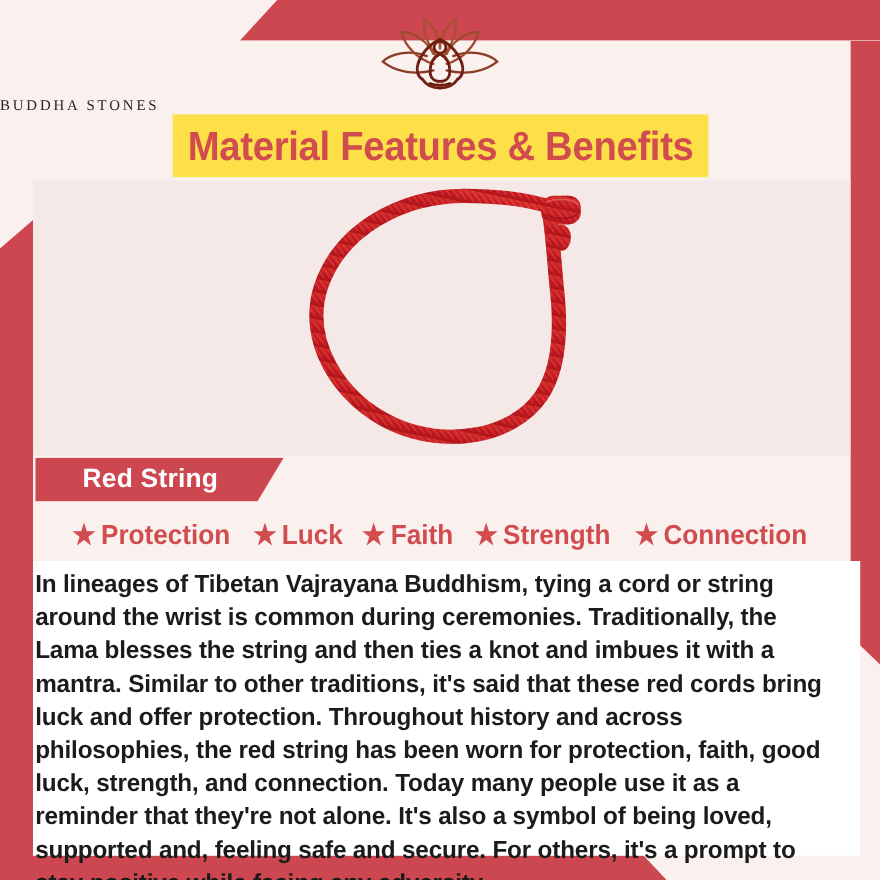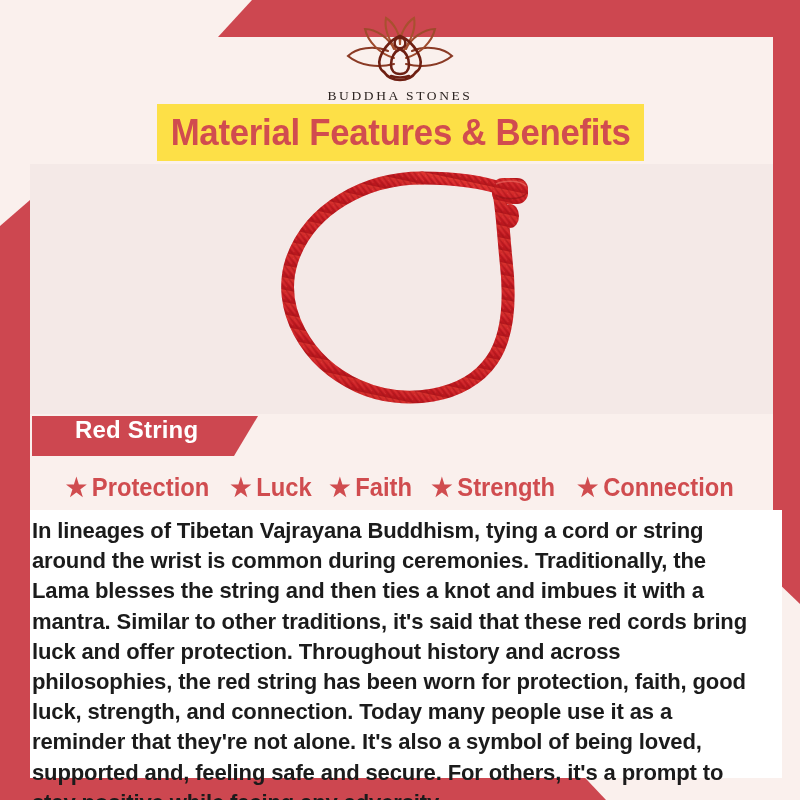--- a/index.html
+++ b/index.html
@@ -49,21 +49,20 @@
     height: 36px;
     clip-path: polygon(0 0, 572px 0, 606px 100%, 0 100%);
   }
 
   
   #logo-block {
     position: absolute;
     top: 14px;
     left: 0;
     width: 800px;
-    text-align: center;
   }
   #logo-mark {
     display: block;
     margin: 0 auto;
   }
   #logo-wordmark {
     display: block;
     margin-top: 2px;
     font-family: "Liberation Serif", serif;
     font-size: 13.5px;
@@ -110,21 +109,21 @@
   
   #label-banner {
     position: absolute;
     top: 416px;
     left: 32px;
     width: 226px;
     height: 40px;
     background: #cd4750;
     clip-path: polygon(0 0, 100% 0, calc(100% - 24px) 100%, 0 100%);
     display: flex;
-    align-items: flex-start;
+    align-items: center;
   }
   #label-text {
     margin-left: 43px;
     color: #ffffff;
     font-size: 24px;
     font-weight: bold;
     letter-spacing: 0.2px;
   }
 
   

